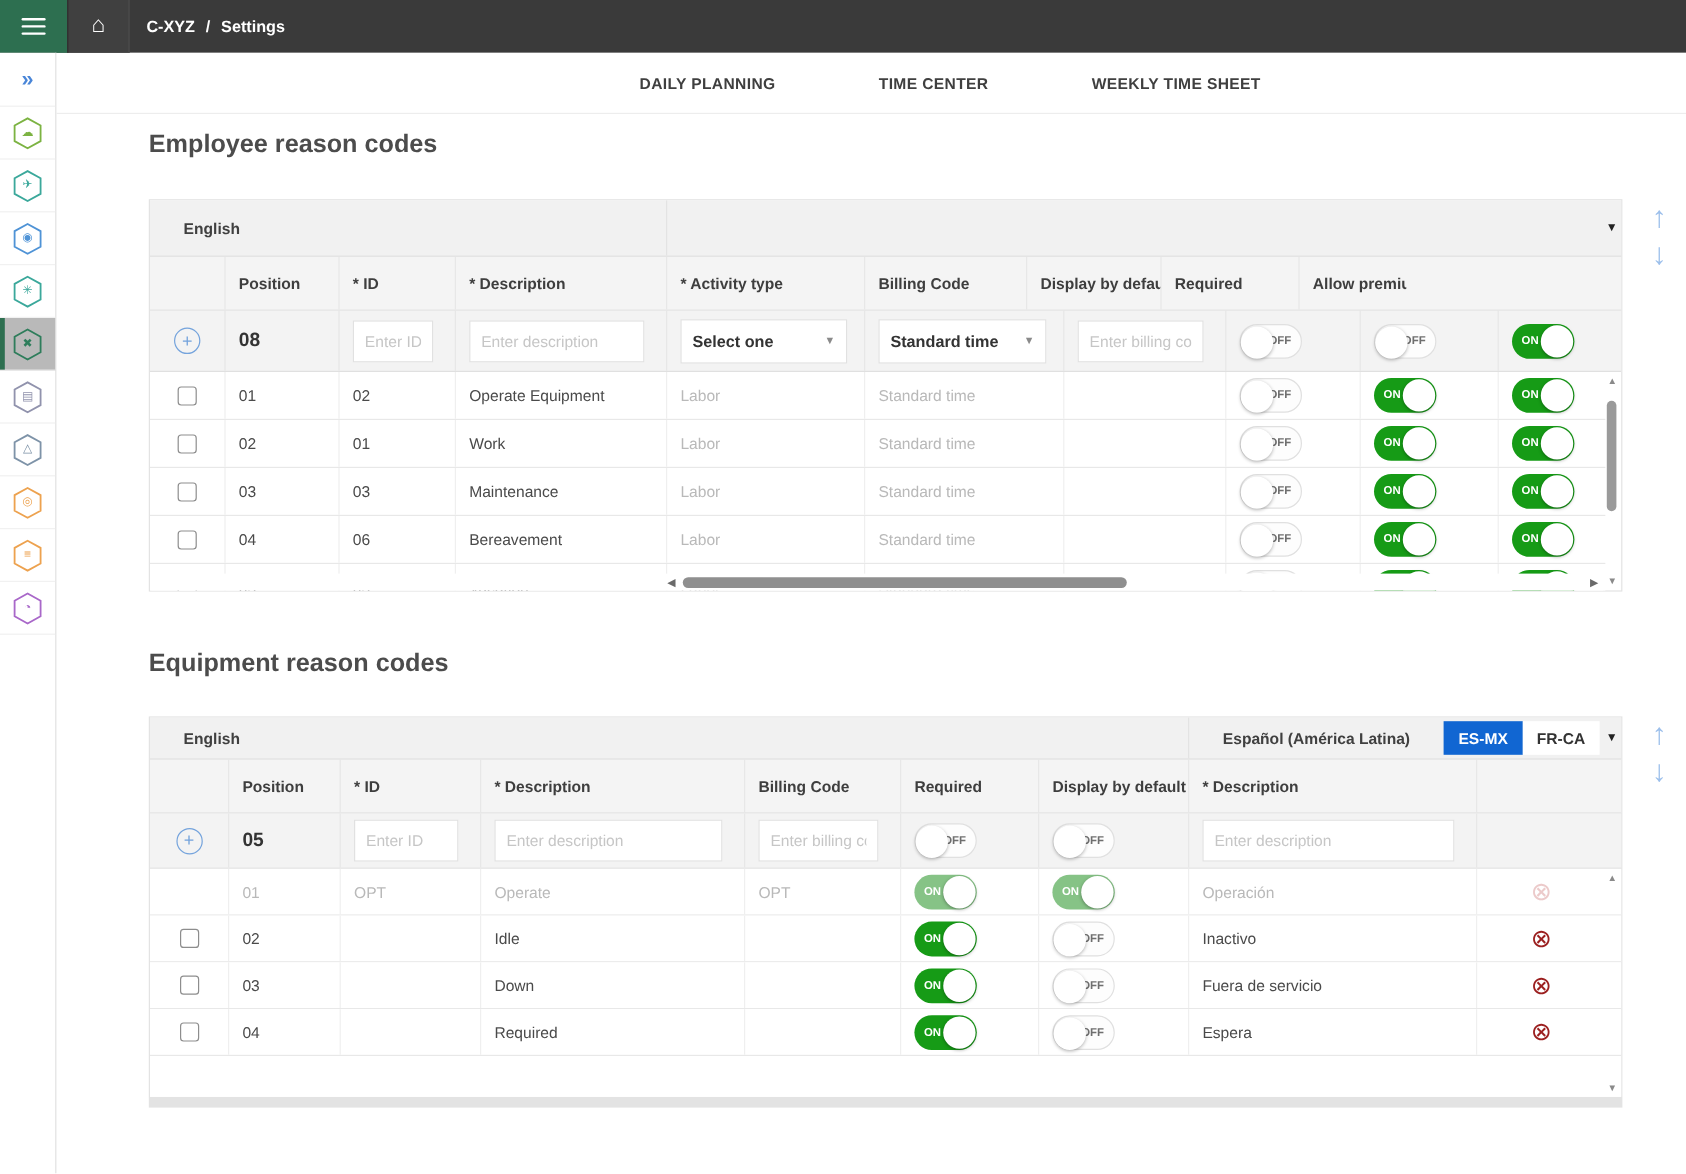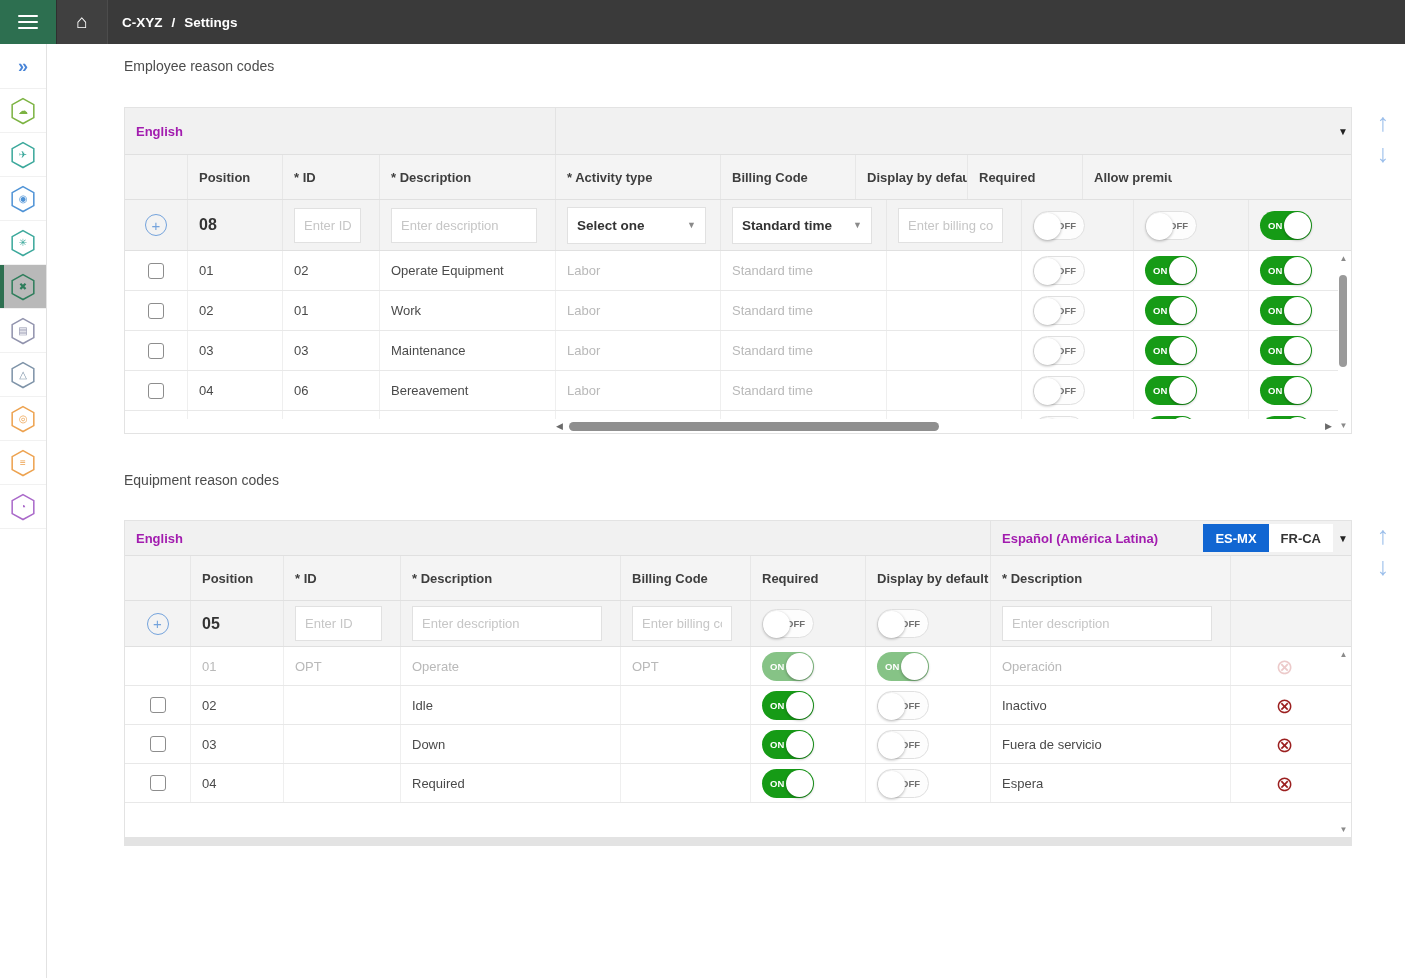--- a/index.html
+++ b/index.html
@@ -27,28 +27,28 @@
 
   
   .content { margin-left:47px; }
   .navband { height:51px; display:flex; align-items:center; padding-left:486px; gap:86px; border-bottom:1px solid #ededed; background:#fff; }
   .navlink { font-size:13px; font-weight:700; color:#3f3f3f; letter-spacing:.3px; white-space:nowrap; cursor:pointer; }
   .tabsband { height:39px; display:flex; align-items:center; padding-left:441px; gap:18px; background:#fff; border-bottom:1px solid #e2e2e2; box-shadow:0 2px 3px rgba(0,0,0,.05); }
   .pill { background:#ececec; color:#4f4f4f; font-size:11.5px; font-weight:600; padding:4px 11px; border-radius:2px; white-space:nowrap; cursor:pointer; }
   .pill.active { background:#4a4a4a; color:#fff; }
 
   .main { padding:14px 0 0 77px; }
-  .sec-title { font-size:14px; font-weight:400; color:#4c4c4c; }
+  .sec-title { font-size:21px; font-weight:700; color:#4c4c4c; }
 
   
   .tablewrap { position:relative; width:1228px; border:1px solid #e3e3e3; background:#fff; }
   .trow { display:flex; }
   .langrow { background:#f1f1f1; border-bottom:1px solid #e0e0e0; align-items:center; position:relative; }
   .langrow .caret-end { position:absolute; right:3px; top:50%; transform:translateY(-50%); font-size:10px; color:#222; cursor:pointer; }
-  .lang-label { font-size:13px; font-weight:700; color:#a21caf; padding-left:11px; }
+  .lang-label { font-size:13px; font-weight:700; color:#404040; padding-left:28px; }
   .headrow { background:#f4f4f4; height:45px; border-bottom:1px solid #e0e0e0; }
   .hcell { display:flex; align-items:center; padding-left:11px; font-size:13px; font-weight:700; color:#3e3e3e; border-right:1px solid #e7e7e7; white-space:nowrap; overflow:hidden; }
   .addrow { background:#f3f3f3; border-bottom:1px solid #e0e0e0; }
   .acell { display:flex; align-items:center; padding-left:11px; border-right:1px solid #e7e7e7; }
   .dcell { display:flex; align-items:center; padding-left:11px; font-size:13px; color:#4a4a4a; border-right:1px solid #efefef; white-space:nowrap; overflow:hidden; }
   .drow { background:#fff; border-bottom:1px solid #e8e8e8; }
   .muted { color:#b9b9b9; }
   .bold { font-weight:700; color:#333; }
   .center { justify-content:center; padding-left:0; }
 
@@ -198,20 +198,25 @@
     <span class="hex i9">
         <svg viewBox="0 0 24 26">
           <polygon points="12,1.5 22,7 22,19 12,24.5 2,19 2,7" fill="none" stroke="currentColor" stroke-width="1.4"></polygon>
         </svg>
         <span class="glyph">◔</span>
       </span>
   </div>
 </div>
 
 <div class="content">
+  <div class="navband">
+    <span class="navlink">DAILY PLANNING</span>
+    <span class="navlink">TIME CENTER</span>
+    <span class="navlink">WEEKLY TIME SHEET</span>
+  </div>
 
   <div class="main">
 
     <h2 class="sec-title">Employee reason codes</h2>
 
     <div class="tablewrap" style="margin-top:33px;">
       <div class="bluearrows">
         <span>↑</span>
         <span>↓</span>
       </div>
@@ -435,21 +440,21 @@
         <span>▼</span>
       </div>
 
       <div class="hbar">
         <span style="margin-left:430px;">◀</span>
         <span class="hthumb"></span>
         <span style="margin-left:auto;margin-right:4px;">▶</span>
       </div>
     </div>
 
-    <h2 class="sec-title" style="margin-top:38px;">Equipment reason codes</h2>
+    <h2 class="sec-title" style="margin-top:48px;">Equipment reason codes</h2>
 
     <div class="tablewrap" style="margin-top:32px;">
       <div class="bluearrows">
         <span>↑</span>
         <span>↓</span>
       </div>
 
       <div class="trow langrow" style="height:35px;">
         <span class="lang-label" style="width:866px;border-right:1px solid #e3e3e3;height:100%;display:flex;align-items:center;">English</span>
         <span class="lang-label" style="flex:1;">Español (América Latina)</span>

